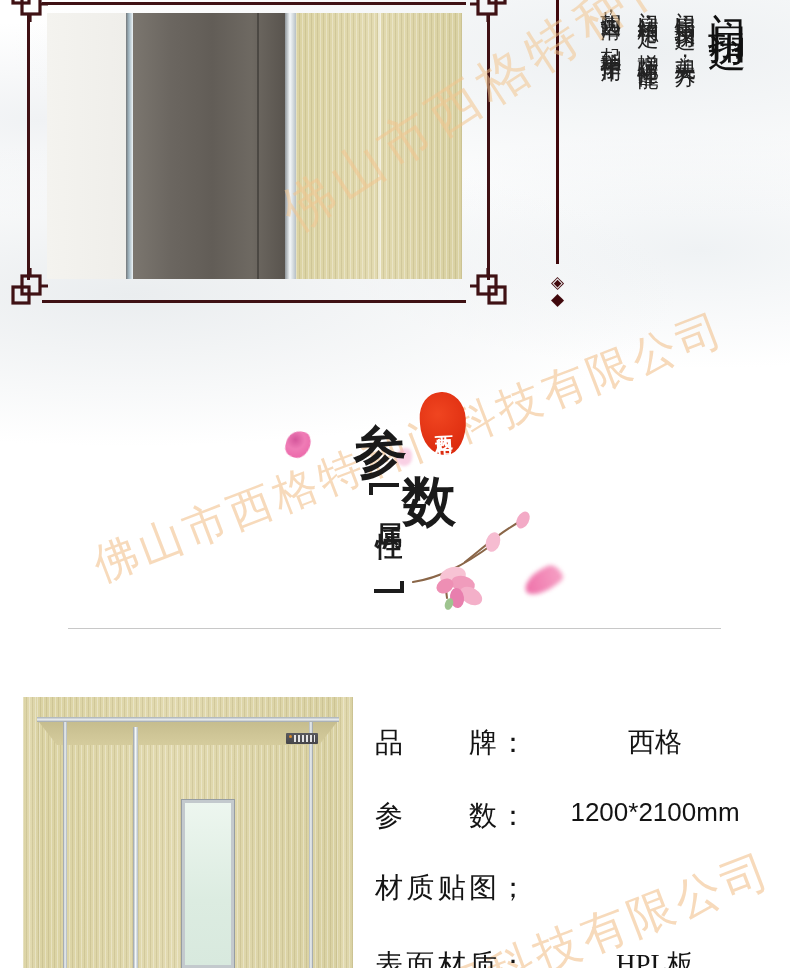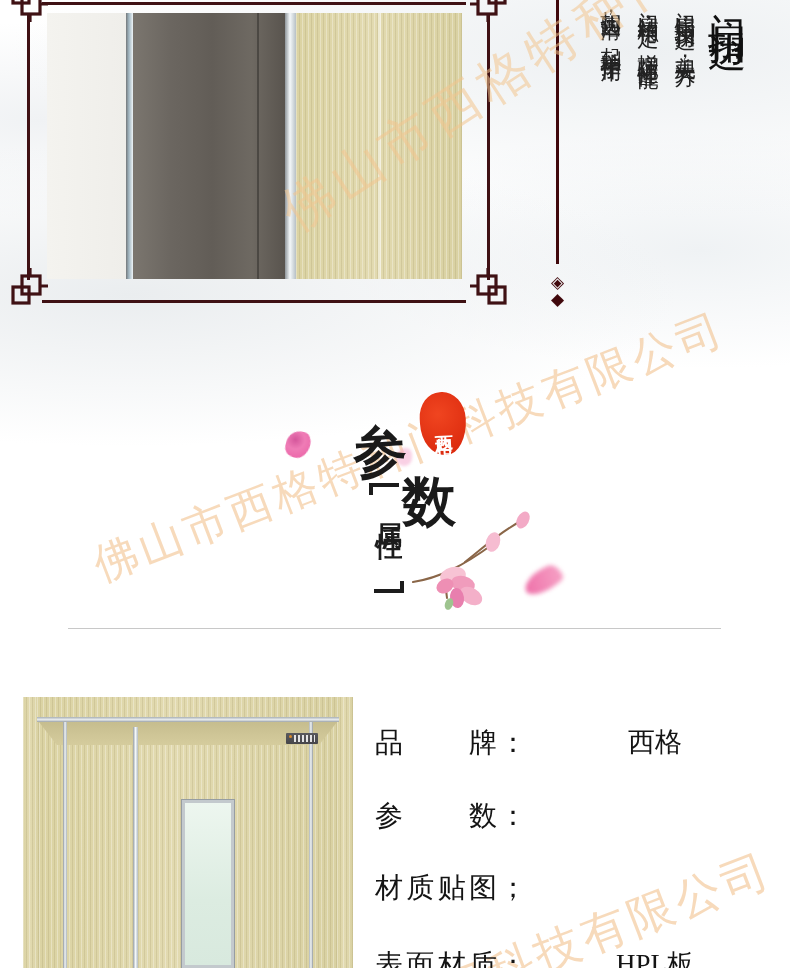--- a/index.html
+++ b/index.html
@@ -262,20 +262,21 @@
       </div>
     <div class="spec-colon">：</div>
     <div class="spec-value">西格</div>
   </div>
   <div class="spec-row row-1">
     <div class="spec-label">
         <span>参</span>
         <span>数</span>
       </div>
     <div class="spec-colon">：</div>
+    <div class="spec-value val-sans">1200*2100mm</div>
   </div>
   <div class="spec-row row-2">
     <div class="spec-label">
         <span>材</span>
         <span>质</span>
         <span>贴</span>
         <span>图</span>
       </div>
     <div class="spec-colon">；</div>
   </div>

